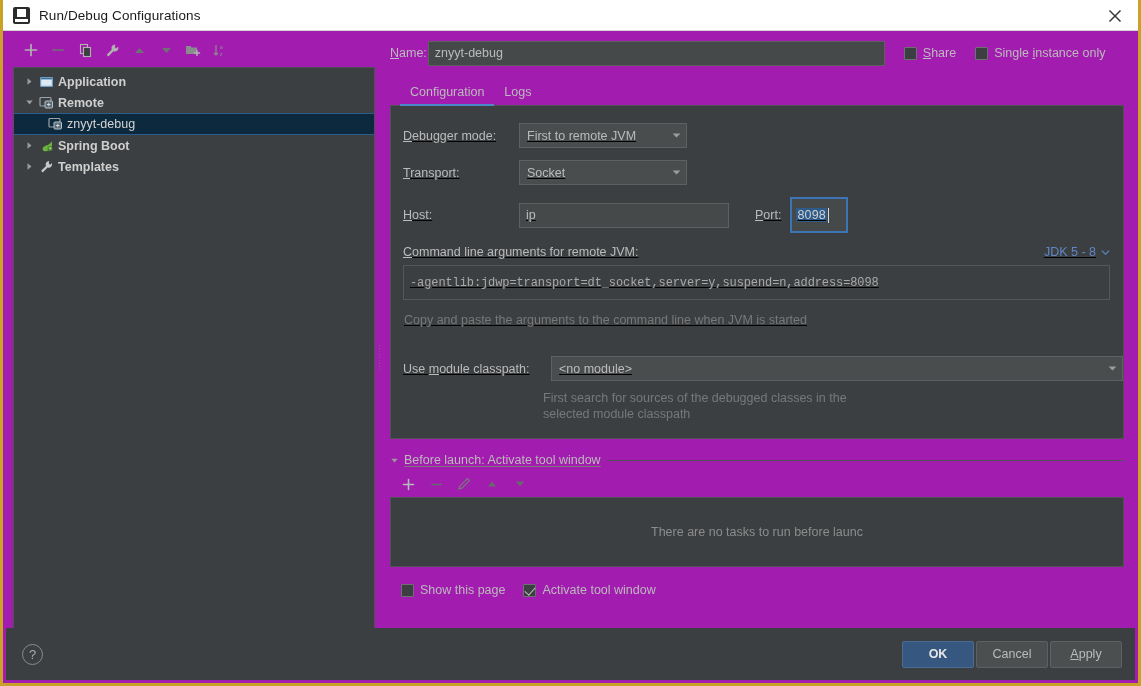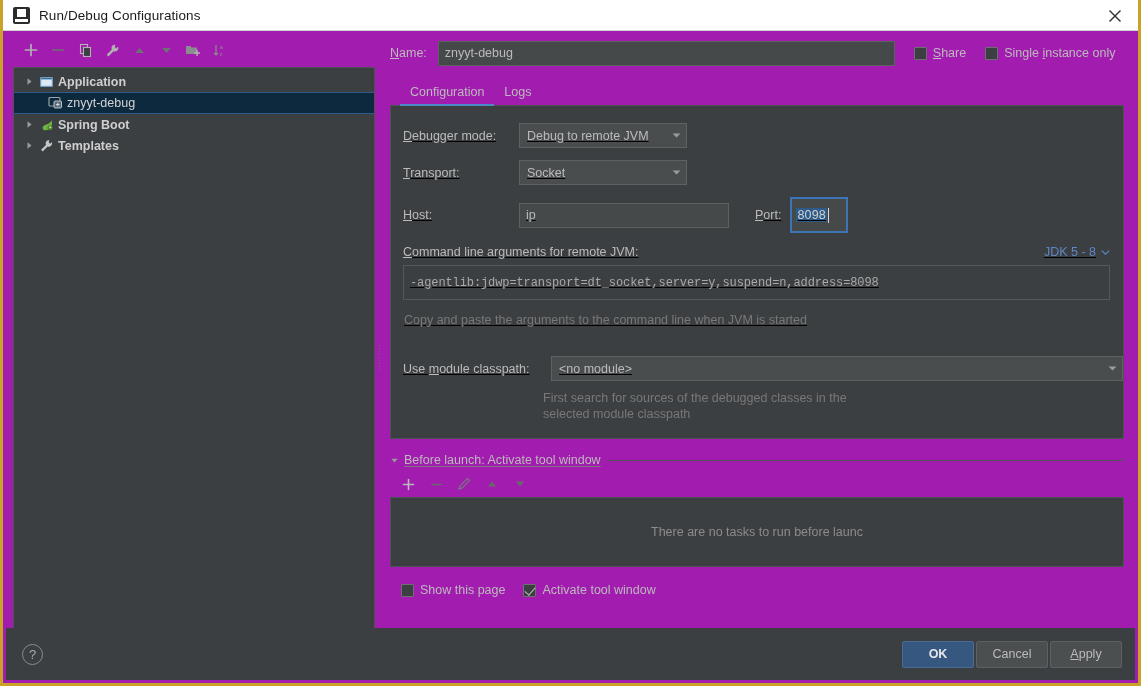--- a/index.html
+++ b/index.html
@@ -173,21 +173,21 @@
     align-items: center;
     height: 28px;
     margin-bottom: 11px;
   }
   .lbl {
     font-size: 12.5px;
     color: #bbbbbb;
     white-space: nowrap;
   }
   .lbl .mn { text-decoration: underline; }
-  .name-label { margin-right: 11px; }
+  .name-label { margin-right: 1px; }
 
   .textfield {
     background: #45494a;
     border: 1px solid #5e6060;
     height: 25px;
     color: #bbbbbb;
     font-size: 12.5px;
     padding: 0 6px;
     display: flex;
     align-items: center;
@@ -494,20 +494,35 @@
           <span class="tw-icon">
             <svg width="15" height="14" viewBox="0 0 15 14">
               <rect x="1" y="2" width="13" height="10" rx="1" fill="#6d9ec7"></rect>
               <rect x="2.2" y="4.4" width="10.6" height="6.4" fill="#dfe9f2"></rect>
               <rect x="2.2" y="3" width="10.6" height="1.2" fill="#3d6d94"></rect>
             </svg>
           </span>
           <span>Application</span>
         </div>
 
+        <div class="tree-row group">
+          <span class="tw-arrow">
+            <svg width="9" height="9" viewBox="0 0 9 9">
+                <path d="M1.3 2.5 7.7 2.5 4.5 6.6z" fill="#9b9b9b"></path>
+              </svg>
+          </span>
+          <span class="tw-icon">
+            <svg width="15" height="14" viewBox="0 0 15 14">
+              <rect x="1" y="1.5" width="11" height="8.5" rx="1" fill="none" stroke="#9aa3a8" stroke-width="1.2"></rect>
+              <rect x="6" y="5" width="7.5" height="7" rx="1" fill="#5b6b78" stroke="#b8c2c7" stroke-width="1"></rect>
+              <path d="M8 8.5h3.5M9.8 6.8v3.5" stroke="#d9e2e7" stroke-width=".9"></path>
+            </svg>
+          </span>
+          <span>Remote</span>
+        </div>
 
         <div class="tree-row child selected">
           <span class="tw-icon">
             <svg width="15" height="14" viewBox="0 0 15 14">
               <rect x="1" y="1.5" width="11" height="8.5" rx="1" fill="none" stroke="#9aa3a8" stroke-width="1.2"></rect>
               <rect x="6" y="5" width="7.5" height="7" rx="1" fill="#5b6b78" stroke="#b8c2c7" stroke-width="1"></rect>
               <path d="M8 8.5h3.5M9.8 6.8v3.5" stroke="#d9e2e7" stroke-width=".9"></path>
             </svg>
           </span>
           <span>znyyt-debug</span>
@@ -569,21 +584,21 @@
       <div class="tabs">
         <div class="tab active">Configuration</div>
         <div class="tab">Logs</div>
       </div>
 
       <div class="tab-body">
 
         <div class="frow">
           <span class="f-label lbl"><span class="mn">D</span>ebugger mode:</span>
           <div class="combo" id="debugger-combo">
-            <span class="combo-text">Debug to remote JVM</span>
+            <span class="combo-text">First to remote JVM</span>
             <span class="combo-arrow">
               <svg width="9" height="7" viewBox="0 0 9 7">
                   <path d="M0.6 1.4h7.8L4.5 5.6z" fill="#9a9d9e"></path>
                 </svg>
             </span>
           </div>
         </div>
 
         <div class="frow">
           <span class="f-label lbl"><span class="mn">T</span>ransport:</span>

